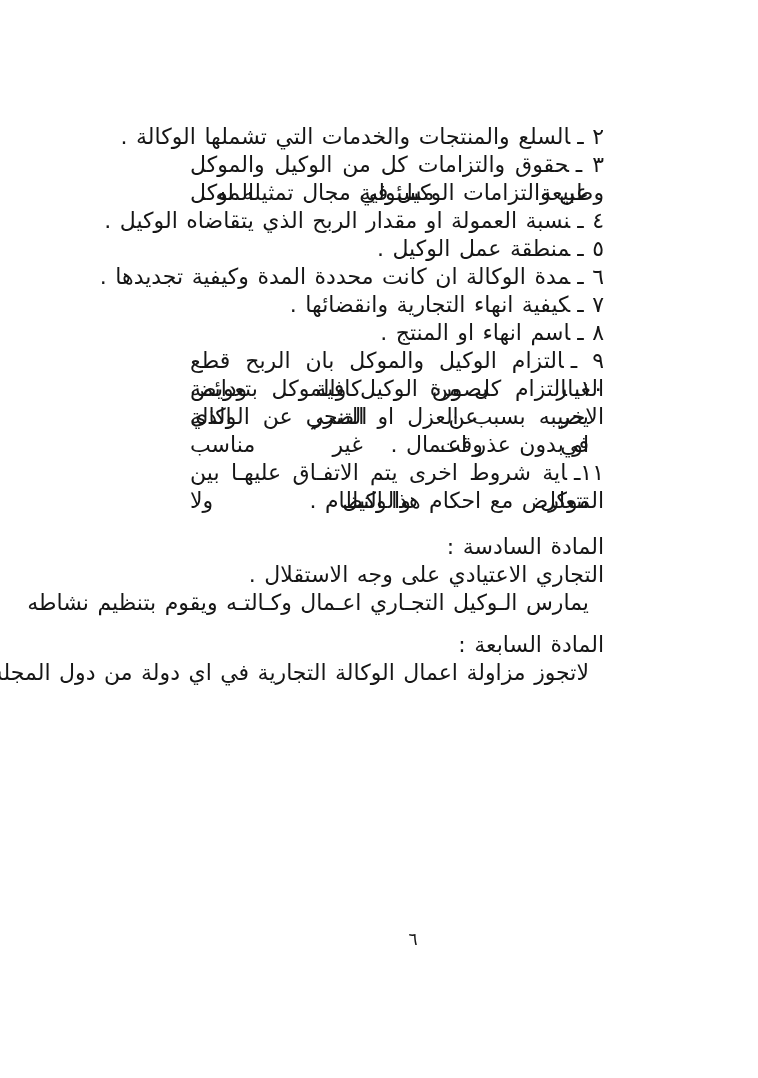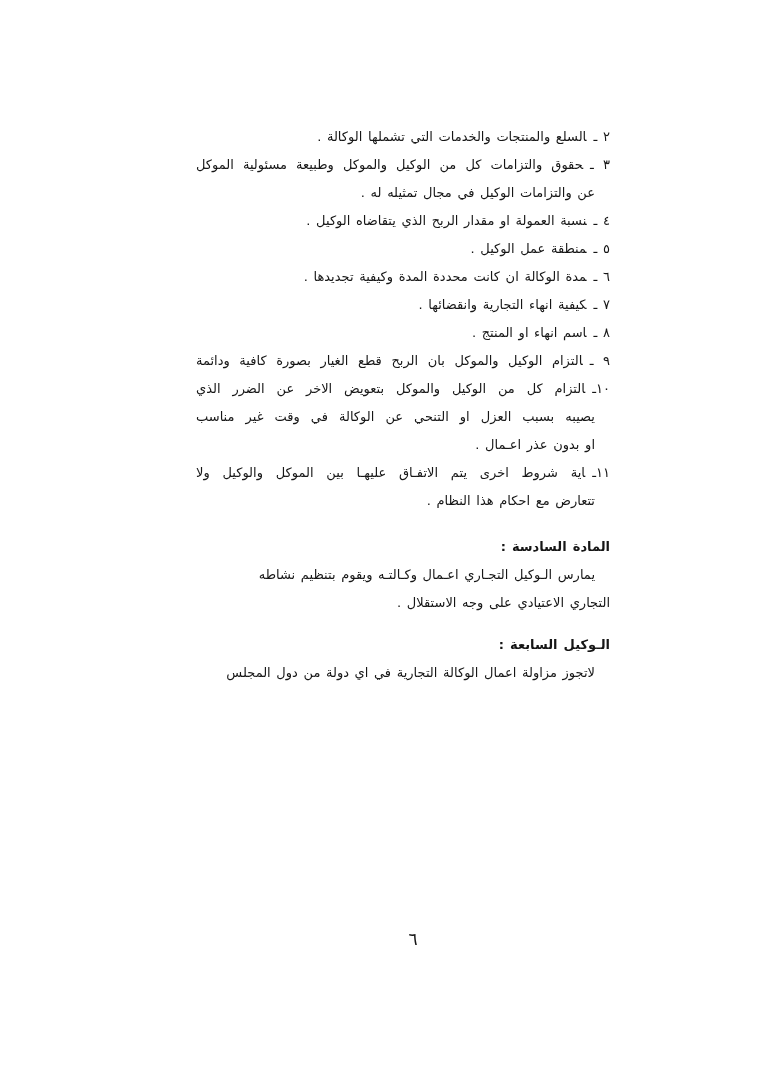--- a/index.html
+++ b/index.html
@@ -16,25 +16,25 @@
     color: #161616;
   }
   .page {
     position: absolute;
     inset: 0;
     background: #ffffff;
   }
   .column {
     position: absolute;
     top: 123px;
-    right: 148px;
+    right: 154px;
     width: 414px;
     direction: rtl;
     text-align: right;
-    font-size: 13px;
+    font-size: 22px;
     line-height: 28px;
     word-spacing: 1.5px;
   }
   .line {
     height: 28px;
     line-height: 28px;
     white-space: nowrap;
   }
   .line.j {
     white-space: normal;
@@ -42,21 +42,21 @@
     text-align-last: justify;
   }
   .line.cont {
     padding-right: 15px;
   }
   .marker {
     display: inline;
     margin-left: 7px;
   }
   .article-heading {
-    font-weight: bold;
+    font-weight: normal;
     height: 28px;
     line-height: 28px;
     white-space: nowrap;
   }
   .heading-gap-1 { margin-top: 18px; }
   .heading-gap-2 { margin-top: 14px; }
   .para-line.first { padding-right: 15px; }
   .page-number {
     position: absolute;
     top: 925px;
@@ -113,26 +113,26 @@
       <div class="line cont">او بدون عذر اعـمال .</div>
     </div>
 
     <div>
       <div class="line j"><span class="marker">١١ـ</span><span>اية شروط اخرى يتم الاتفـاق عليهـا بين الموكل والوكيل ولا</span></div>
       <div class="line cont">تتعارض مع احكام هذا النظام .</div>
     </div>
 
     <div>
       <div class="article-heading heading-gap-1">المادة السادسة :</div>
+      <div class="line para-line">التجاري الاعتيادي على وجه الاستقلال .</div>
       <div class="line para-line first">يمارس الـوكيل التجـاري اعـمال وكـالتـه ويقوم بتنظيم نشاطه</div>
-      <div class="line para-line">التجاري الاعتيادي على وجه الاستقلال .</div>
     </div>
 
     <div>
-      <div class="article-heading heading-gap-2">الـوكيل السابعة :</div>
+      <div class="article-heading heading-gap-2">المادة السابعة :</div>
       <div class="line para-line first">لاتجوز مزاولة اعمال الوكالة التجارية في اي دولة من دول المجلس</div>
     </div>
 
   </div>
 
   <div class="page-number">٦</div>
 
 </div>
 
 </body></html>

